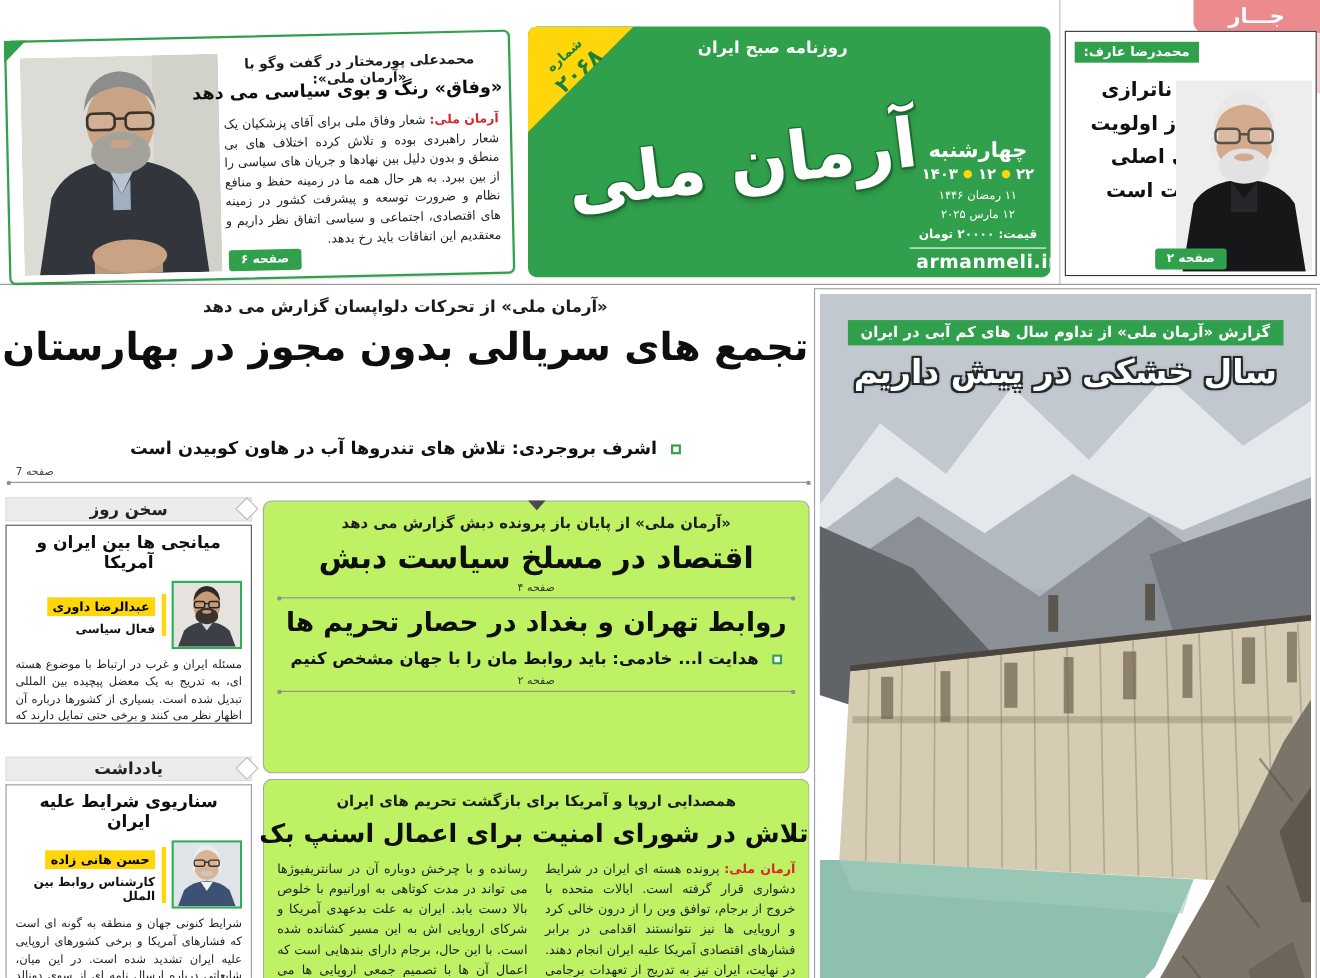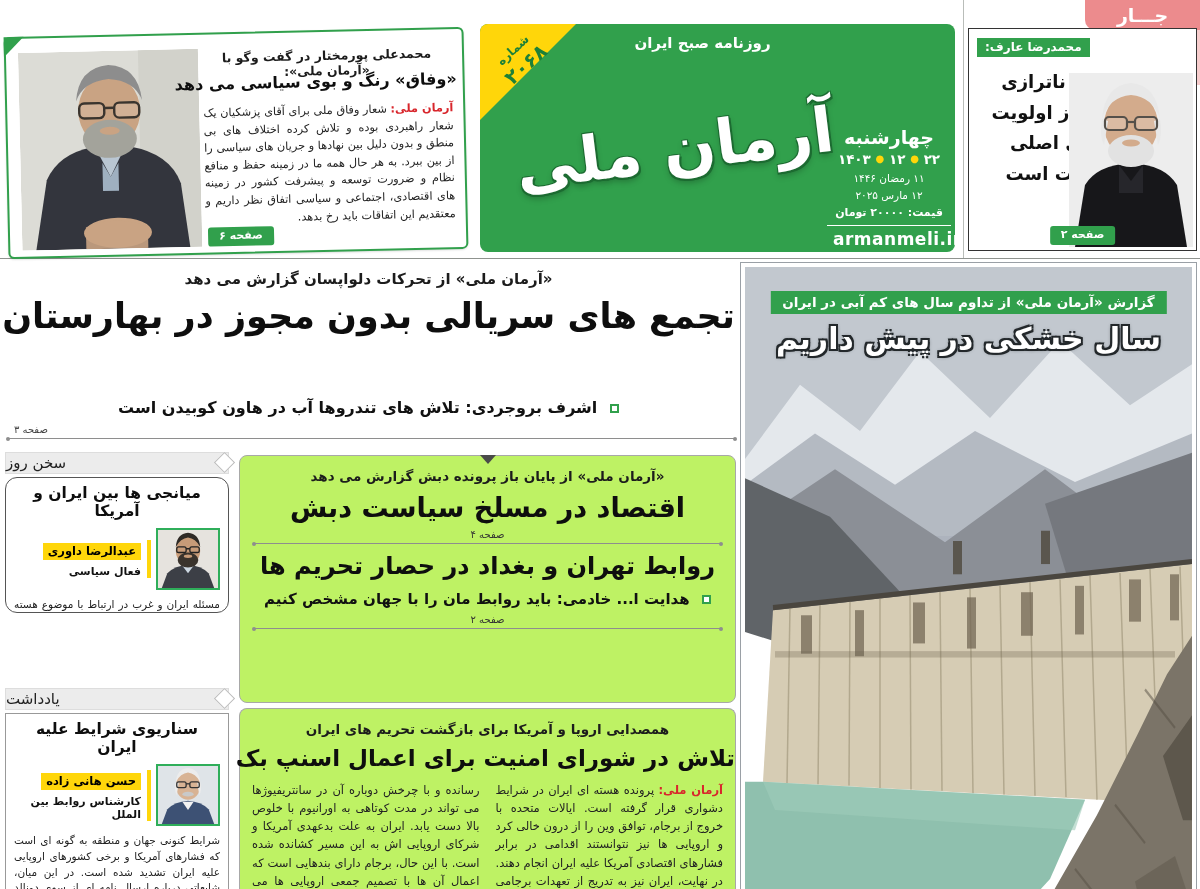--- a/index.html
+++ b/index.html
@@ -81,21 +81,21 @@
   .lead-kicker { position:absolute; left:0; top:270px; width:737px; font-size:15px; }
   .lead-headline { position:absolute; left:0; top:296px; width:737px; font-size:35px; letter-spacing:-1px; }
   .lead-subhead { position:absolute; left:0; top:398px; width:737px; text-align:center; font-size:16px;
                   font-weight:bold; color:#111; }
   .lead-rule { position:absolute; left:0; top:424px; width:737px; height:18px; }
   .lead-rule .lbl { position:absolute; left:14px; top:0; font-size:10px; color:#444; }
   .lead-rule .ln { position:absolute; left:8px; right:2px; top:14px; }
 
   
   .sec-bar { position:absolute; left:5px; width:224px; height:22px; background:#ececec; border:1px solid #ddd;
-             text-align:left; font-size:15px; font-weight:normal; color:#222; line-height:20px; }
+             text-align:center; font-size:15px; font-weight:bold; color:#222; line-height:20px; }
   .sec-bar .diamond { position:absolute; left:auto; right:-4px; top:2px; width:15px; height:15px;
              background:#fff; border:1px solid #bbb; transform:rotate(45deg); }
   .side-panel { position:absolute; left:5px; width:224px; background:#fff; padding:6px 8px; overflow:hidden; }
   .sp-title { text-align:center; font-size:15.5px; font-weight:bold; color:#0e0e0e; }
   .sp-profile { display:flex; margin-top:8px; align-items:center; }
   .sp-photo { flex:0 0 64px; width:64px; height:62px; border:2px solid #2fae5a; overflow:hidden; }
   .sp-info { flex:1; border-left:none; border-right:4px solid #ffd60a; padding-right:6px; margin-right:5px; }
   .sp-name { display:inline-block; background:#ffd60a; font-size:11.5px; font-weight:bold; padding:1px 5px 2px; }
   .sp-role { font-size:11px; font-weight:bold; margin-top:5px; color:#111; }
   .sp-body { margin-top:7px; font-size:10.5px; line-height:1.5; text-align:justify; color:#222; }
@@ -214,29 +214,29 @@
     <span class="pill aref-pill">صفحه ۲</span>
   </div>
 
   <div class="lead-kicker kicker">«آرمان ملی» از تحرکات دلواپسان گزارش می دهد</div>
   <div class="lead-headline headline">تجمع های سریالی بدون مجوز در بهارستان</div>
   <div class="lead-subhead">
     <span class="green-sq"></span>
     <span>اشرف بروجردی: تلاش های تندروها آب در هاون کوبیدن است</span>
   </div>
   <div class="lead-rule">
-    <span class="lbl">صفحه ۳</span>
+    <span class="lbl">صفحه 7</span>
     <div class="ln rule-line"></div>
   </div>
 
   <div class="sec-bar" style="top:452px;">
     <span>سخن روز</span>
     <span class="diamond"></span>
   </div>
-  <div class="side-panel" style="top:477px; height:136px; border:1.5px solid #555; border-radius:12px;">
+  <div class="side-panel" style="top:477px; height:181px; border:1.5px solid #555; border-radius:0;">
     <div class="sp-title">میانجی ها بین ایران و آمریکا</div>
     <div class="sp-profile">
       <div class="sp-photo">
         <svg viewBox="0 0 64 62" preserveAspectRatio="none">
           <rect width="64" height="62" fill="#e6e3de"></rect>
           <path d="M4,62 L10,46 Q18,38 32,37 Q46,38 54,46 L60,62 Z" fill="#3c3f46"></path>
           <path d="M26,38 L32,46 L38,38 Z" fill="#cdd8e2"></path>
           <ellipse cx="32" cy="22" rx="13" ry="15" fill="#c79b78"></ellipse>
           <path d="M19,18 Q20,4 32,3 Q44,4 45,18 Q40,9 32,8 Q24,9 19,18 Z" fill="#2e2a26"></path>
           <ellipse cx="32" cy="32" rx="11" ry="8" fill="#3a332c"></ellipse>

